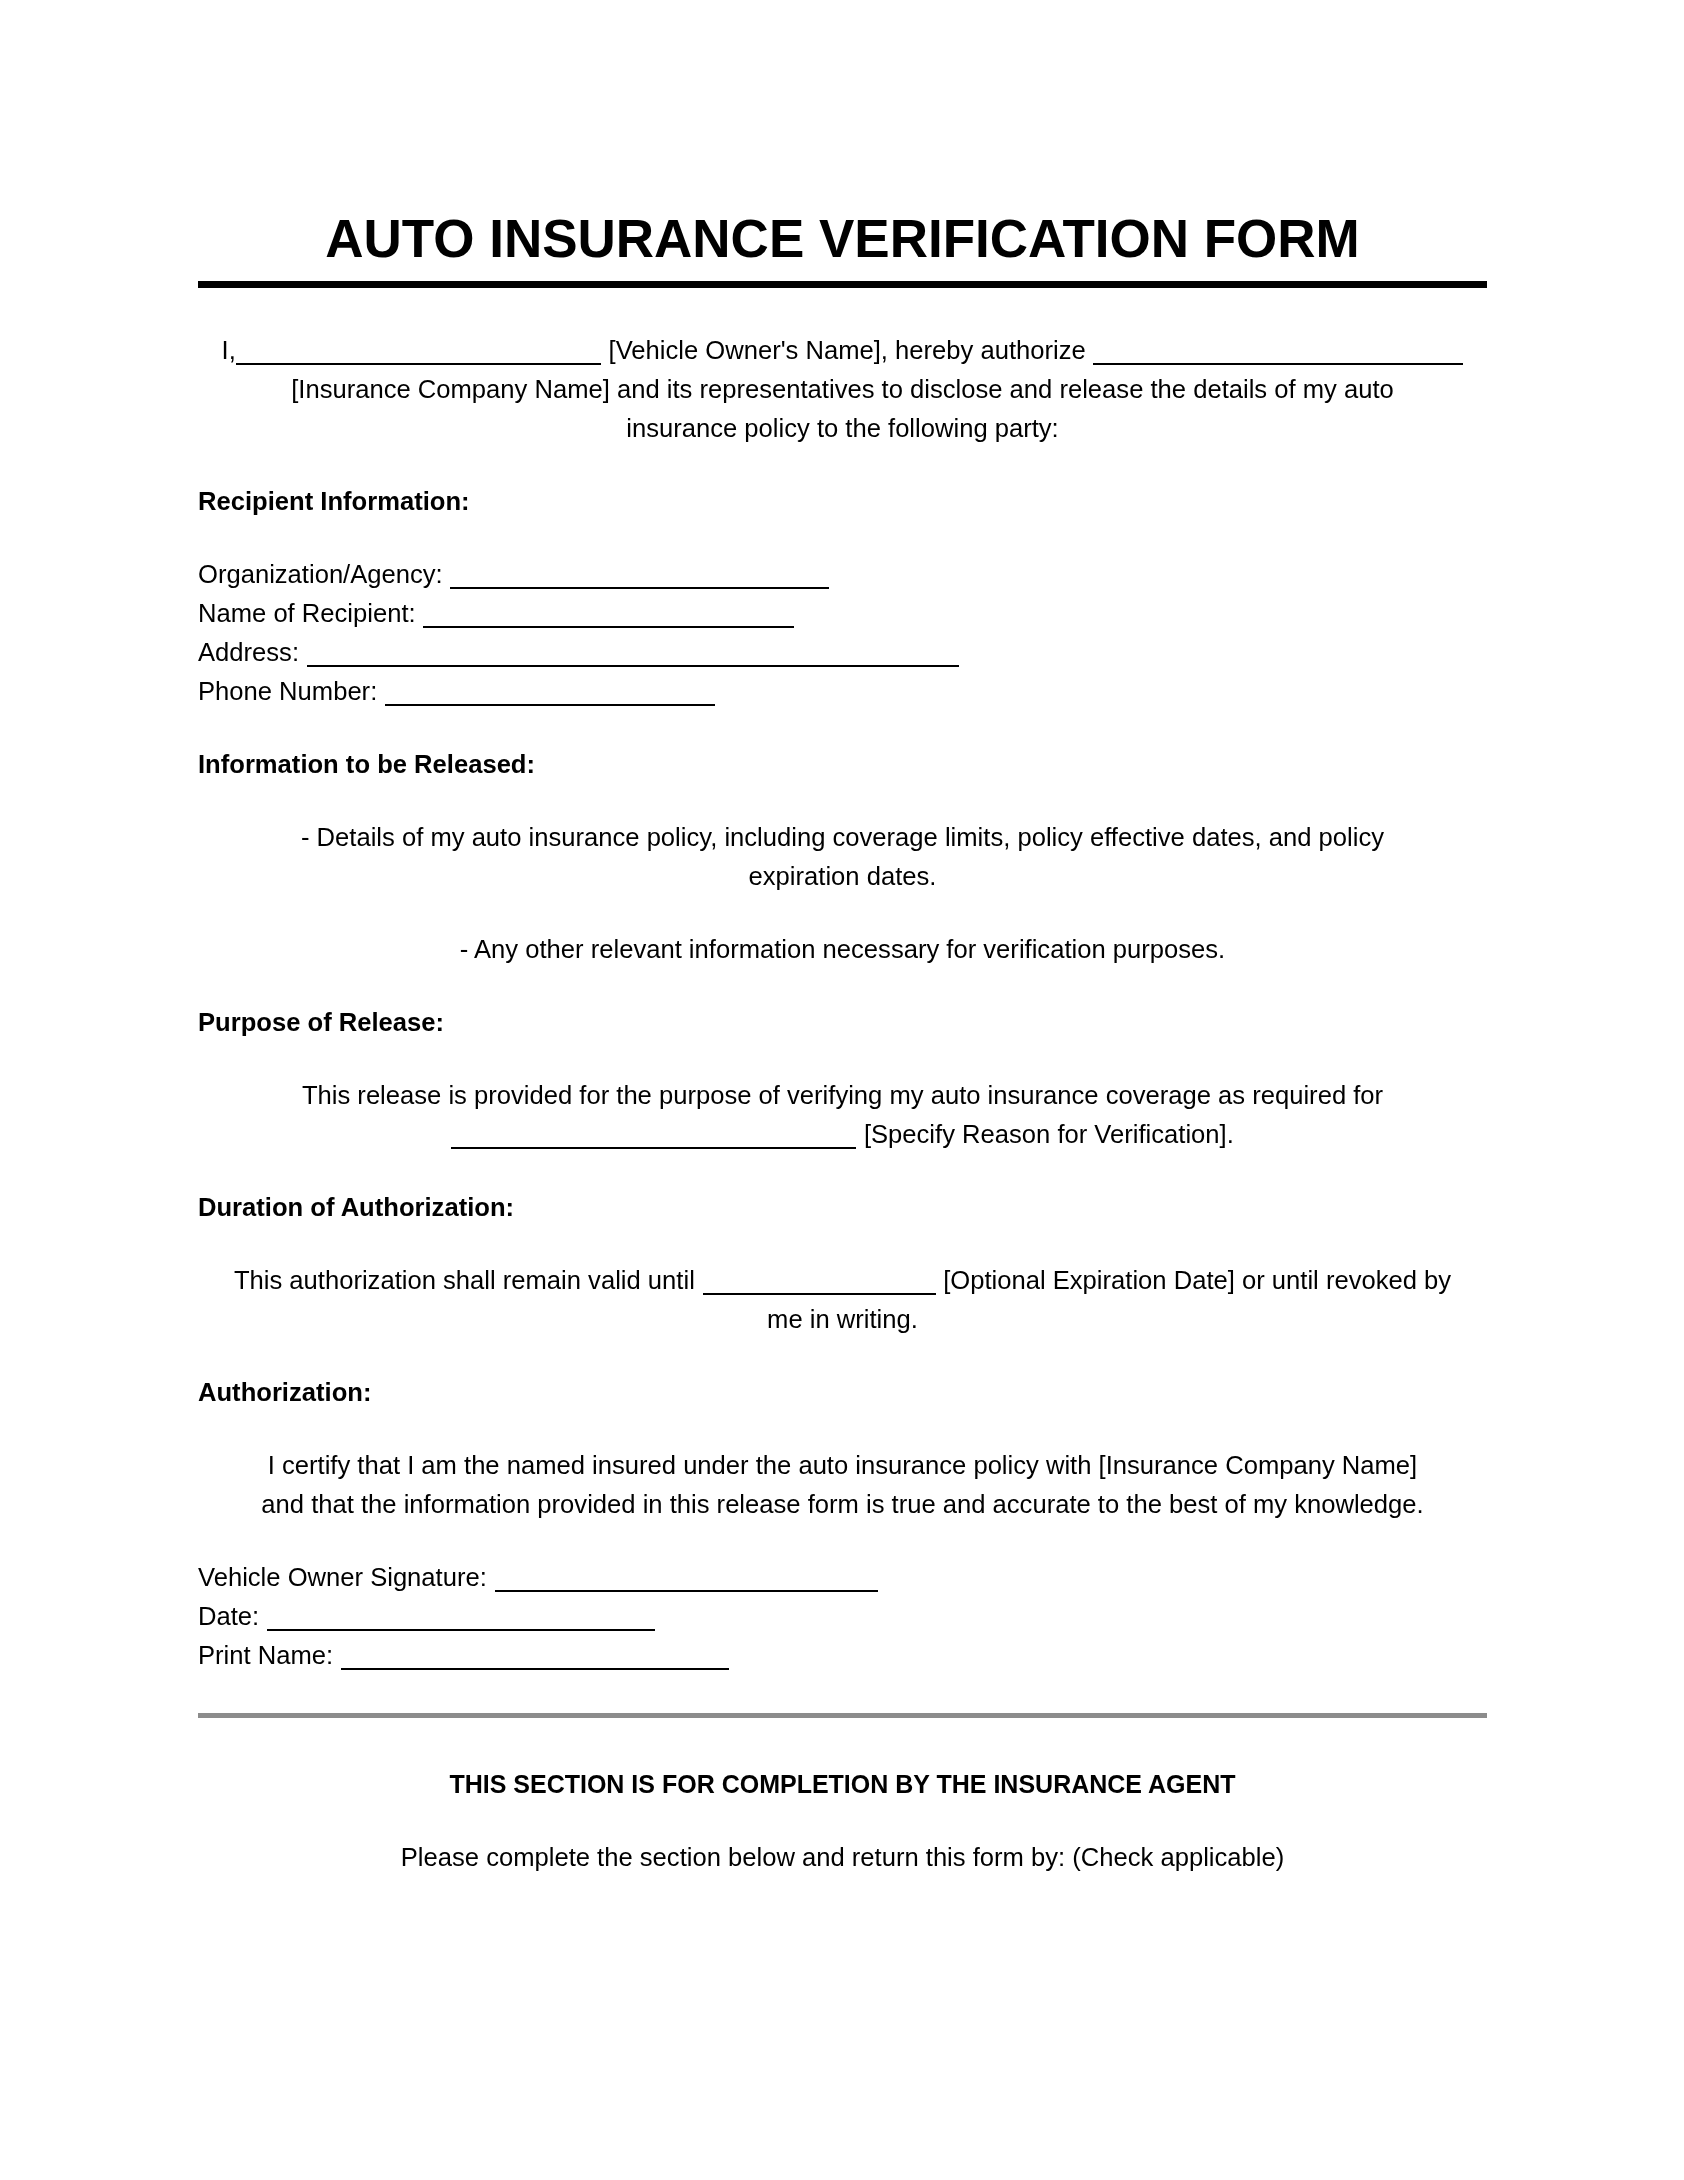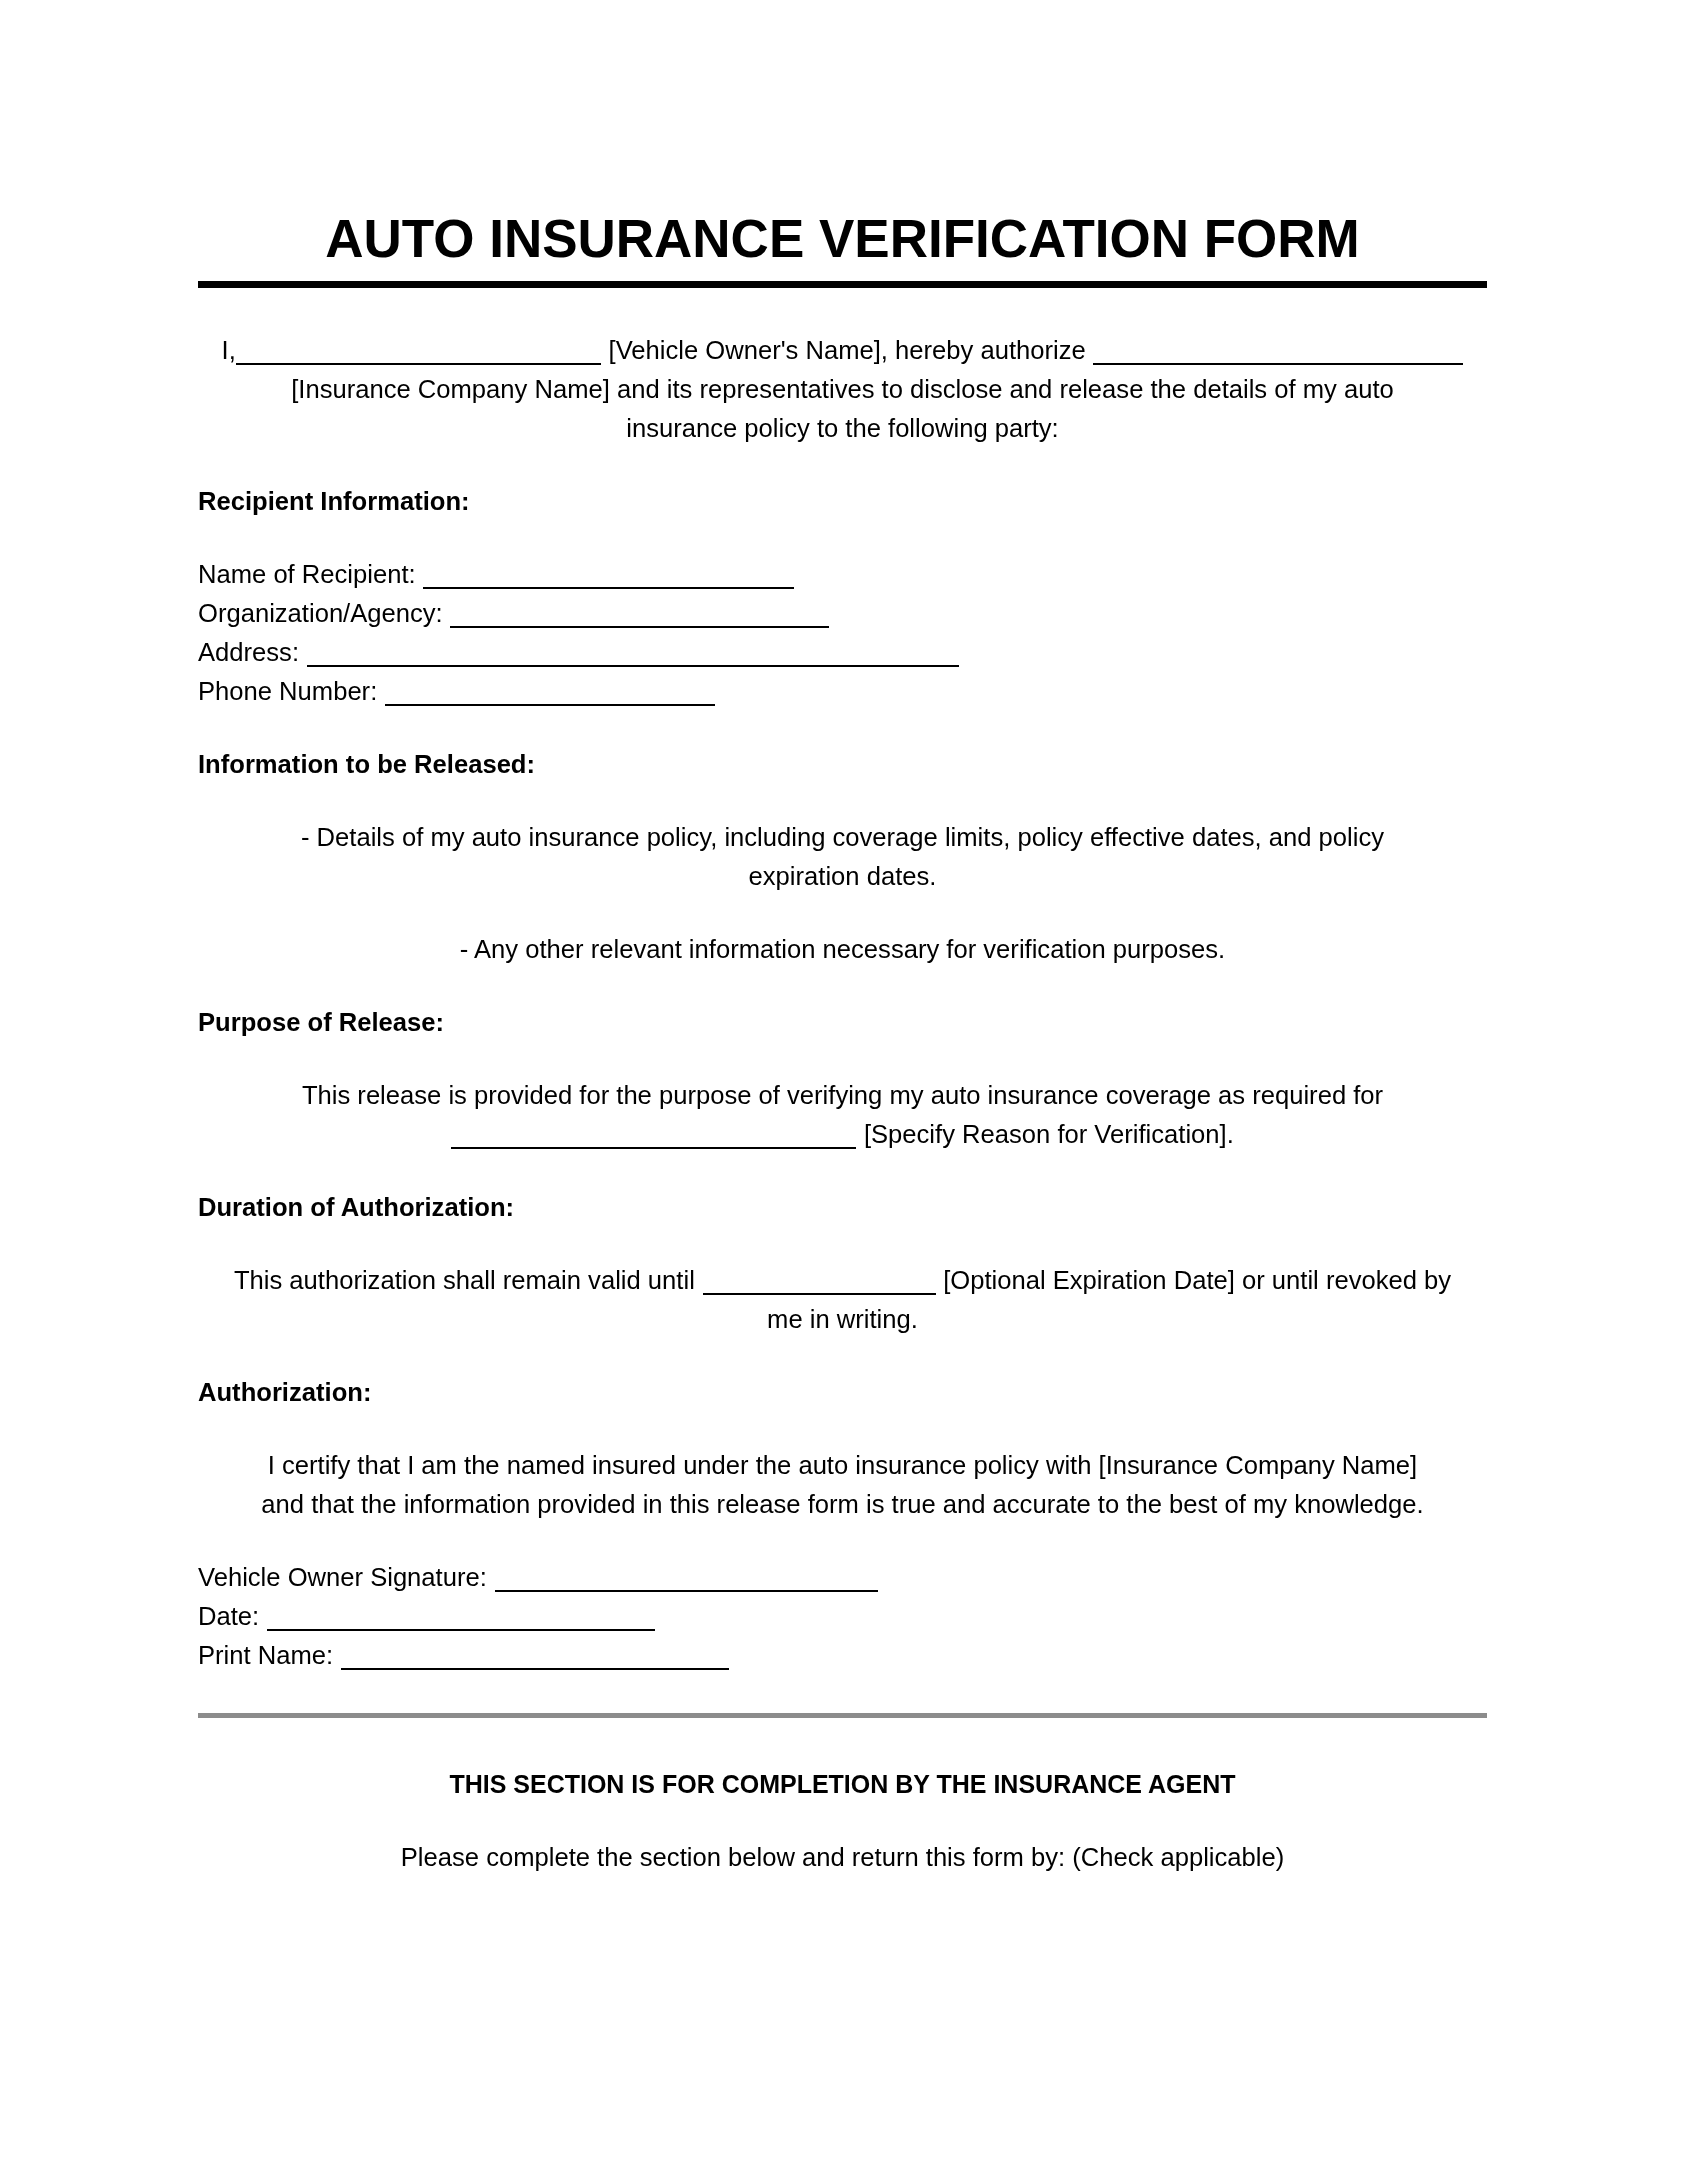--- a/index.html
+++ b/index.html
@@ -86,22 +86,22 @@
     <div class="title-rule"></div>
 
     <div class="para">
       <div class="line"><span>I,</span><span class="blank" style="width:365px;"></span><span class="sp-l sp-r">[Vehicle Owner's Name], hereby authorize</span><span class="blank" style="width:370px;"></span></div>
       <div>[Insurance Company Name] and its representatives to disclose and release the details of my auto</div>
       <div>insurance policy to the following party:</div>
     </div>
 
     <div class="heading">Recipient Information:</div>
     <div class="fields">
+      <div class="line"><span>Organization/Agency:</span><span class="blank sp-l" style="width:379px;"></span></div>
       <div class="line"><span>Name of Recipient:</span><span class="blank sp-l" style="width:371px;"></span></div>
-      <div class="line"><span>Organization/Agency:</span><span class="blank sp-l" style="width:379px;"></span></div>
       <div class="line"><span>Address:</span><span class="blank sp-l" style="width:652px;"></span></div>
       <div class="line"><span>Phone Number:</span><span class="blank sp-l" style="width:330px;"></span></div>
     </div>
 
     <div class="heading">Information to be Released:</div>
     <div class="para">
       <div>- Details of my auto insurance policy, including coverage limits, policy effective dates, and policy</div>
       <div>expiration dates.</div>
     </div>
     <div class="para">- Any other relevant information necessary for verification purposes.</div>

